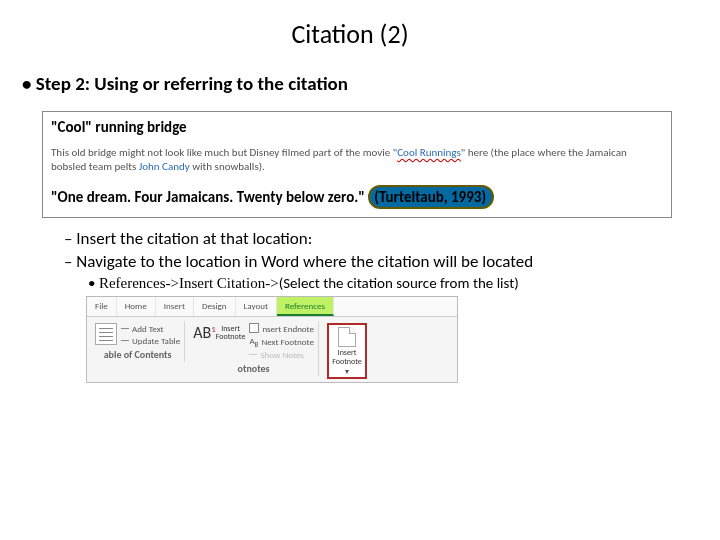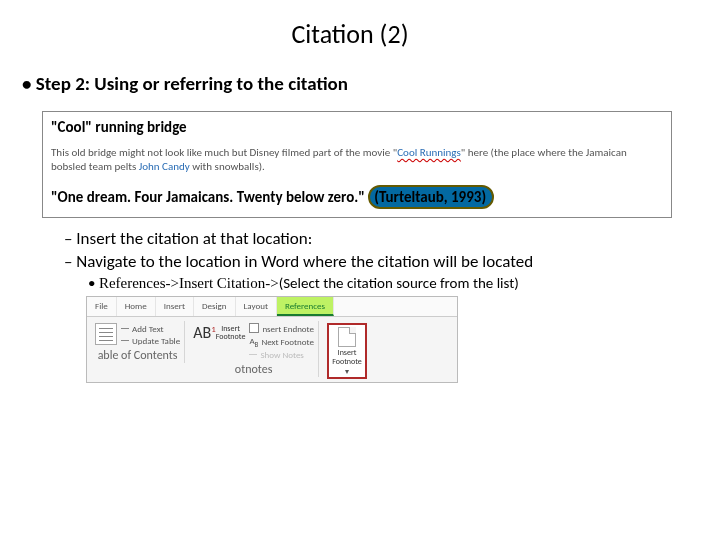--- a/index.html
+++ b/index.html
@@ -100,21 +100,21 @@
   }
   .group {
     border-right: 1px solid #d6d6d6;
     padding: 2px 4px 1px 4px;
     display: flex;
     flex-direction: column;
     justify-content: space-between;
   }
   .grp-rows { display:flex; flex-direction:column; gap:1px; }
   .grp-row { display:flex; align-items:center; gap:3px; color:#555; white-space:nowrap; }
-  .grp-label { text-align:center; font-size:12px; color:#666; margin-top:2px; }
+  .grp-label { text-align:center; font-size:10px; color:#666; margin-top:2px;font-weight:bold; }
   .toc-icon {
     width:22px; height:22px;
     border:1px solid #aaa;
     background:
       linear-gradient(#888,#888) 3px 4px/14px 1px no-repeat,
       linear-gradient(#888,#888) 3px 8px/14px 1px no-repeat,
       linear-gradient(#888,#888) 3px 12px/14px 1px no-repeat,
       linear-gradient(#888,#888) 3px 16px/14px 1px no-repeat,
       #fff;
   }

